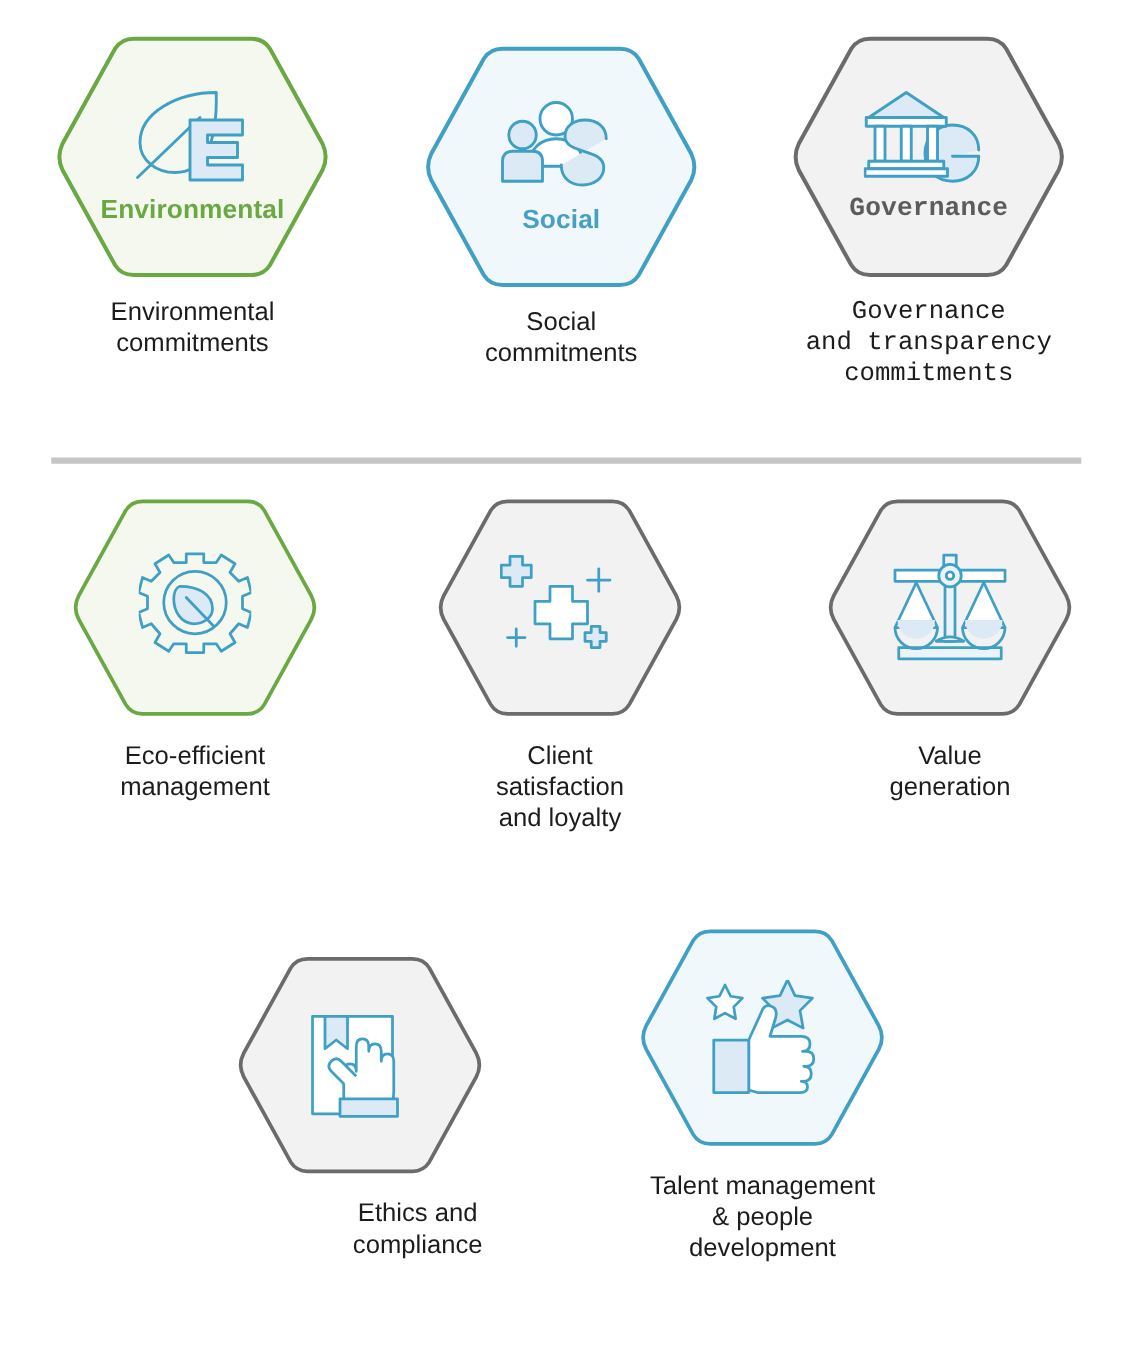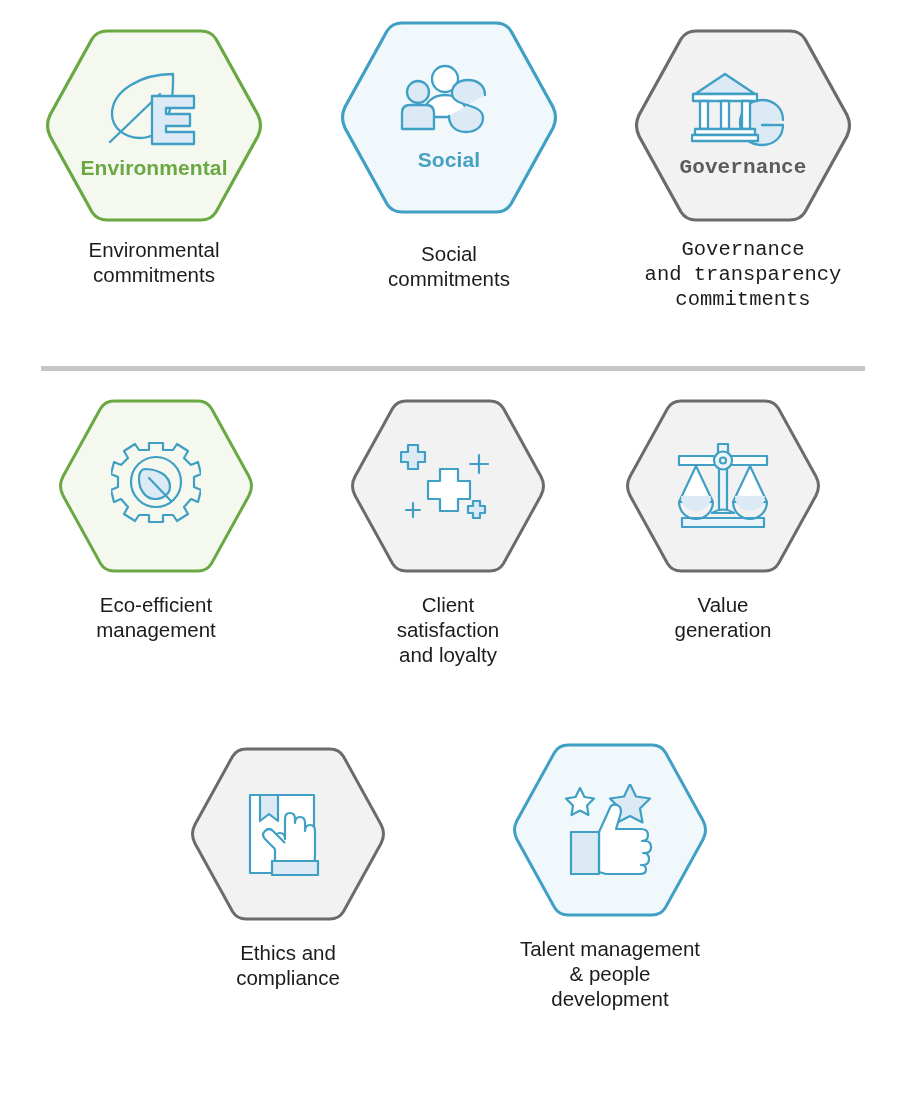--- a/index.html
+++ b/index.html
@@ -99,21 +99,21 @@
           </g>
           <path d="M 50 28 H 92 V 40 H 64 V 46 H 88 V 58 H 64 V 64 H 92 V 76 H 50 Z" fill="#dbeaf4" stroke="#3f9fc4" stroke-width="2.3" stroke-linejoin="round"></path>
         </svg>
       </div>
       <div class="hex-label" style="color:#6aa843">Environmental</div>
     </div>
     <div class="caption">Environmental
 commitments</div>
   </div>
 
-  <div class="cell row1" style="left:340px; top:20px; width:218px;gap:12px;">
+  <div class="cell row1" style="left:340px; top:36px; width:218px;">
     <div class="hexwrap">
       <svg width="218" height="195" viewBox="0 0 218 195" aria-hidden="true">
         <path d="M 62 3 H 156 Q 166 3 171 11 L 213 87 Q 218 97.5 213 108 L 171 184 Q 166 192 156 192 H 62 Q 52 192 47 184 L 5 108 Q 0 97.5 5 87 L 47 11 Q 52 3 62 3 Z" fill="#f1f8fb" stroke="#3f9fc4" stroke-width="3.2"></path>
       </svg>
       <div class="icon-holder">
         <svg width="100" height="84" viewBox="0 0 100 84">
           <g stroke="#3f9fc4" stroke-width="2.3" stroke-linejoin="round">
             <circle cx="46" cy="18" r="13" fill="#ffffff"></circle>
             <path d="M 24 56 C 24 42 34 34 46 34 C 58 34 68 42 68 56 Z" fill="#ffffff"></path>
             <circle cx="19" cy="31" r="11" fill="#dbeaf4"></circle>
@@ -195,21 +195,21 @@
             <path d="M 33 28 C 47 28 59 34 59 46 C 59 53 52 58 44 58 C 34 58 28 48 28 38 C 28 33 30 29 33 28 Z" fill="#dbeaf4"></path>
             <path d="M 60 60 L 38 37" fill="none"></path>
           </g>
         </svg>
       </div>
     </div>
     <div class="caption">Eco-efficient
 management</div>
   </div>
 
-  <div class="cell row2" style="left:625px; top:398px; width:196px;">
+  <div class="cell row2" style="left:662px; top:398px; width:196px;">
     <div class="hexwrap">
       <svg width="196" height="176" viewBox="0 0 196 176" aria-hidden="true">
         <path d="M 56 3 H 140 Q 149 3 153.5 10.5 L 191 78.5 Q 196 88 191 97.5 L 153.5 165.5 Q 149 173 140 173 H 56 Q 47 173 42.5 165.5 L 5 97.5 Q 0 88 5 78.5 L 42.5 10.5 Q 47 3 56 3 Z" fill="#f2f2f2" stroke="#6b6b6b" stroke-width="3"></path>
       </svg>
       <div class="icon-holder">
         <svg width="94" height="88" viewBox="0 0 94 88">
           <g stroke="#3f9fc4" stroke-width="2.2" stroke-linejoin="round">
             <rect x="42" y="2" width="10" height="11" fill="#eaf4fa"></rect>
             <rect x="3" y="14" width="88" height="9" fill="#ffffff"></rect>
             <rect x="43" y="23" width="8" height="48" fill="#eaf4fa"></rect>
@@ -224,21 +224,21 @@
             <path d="M 59 54 H 89 A 15 15 0 0 1 59 54 Z" fill="#dbeaf4" stroke="none"></path>
             <path d="M 57 60 A 17 17 0 0 0 91 60" fill="none"></path>
           </g>
         </svg>
       </div>
     </div>
     <div class="caption">Value
 generation</div>
   </div>
 
-  <div class="cell row3" style="left:190px; top:746px; width:196px;">
+  <div class="cell row3" style="left:190px; top:764px; width:196px;align-items:flex-end;">
     <div class="hexwrap">
       <svg width="196" height="176" viewBox="0 0 196 176" aria-hidden="true">
         <path d="M 56 3 H 140 Q 149 3 153.5 10.5 L 191 78.5 Q 196 88 191 97.5 L 153.5 165.5 Q 149 173 140 173 H 56 Q 47 173 42.5 165.5 L 5 97.5 Q 0 88 5 78.5 L 42.5 10.5 Q 47 3 56 3 Z" fill="#f2f2f2" stroke="#6b6b6b" stroke-width="3"></path>
       </svg>
       <div class="icon-holder">
         <svg width="84" height="90" viewBox="0 0 84 90">
           <g stroke="#3f9fc4" stroke-width="2.2" stroke-linejoin="round">
             <rect x="4" y="6" width="64" height="78" fill="#ffffff"></rect>
             <path d="M 14 6 H 32 V 32 L 23 25 L 14 32 Z" fill="#dbeaf4"></path>
             <path d="M 29 84 V 50 Q 29 44 34 44 Q 39 44 39 50 V 30 Q 39 24 44 24 Q 49 24 49 30 V 34 Q 49 28 54 28 Q 59 28 59 34 V 42 Q 59 36 64 36 Q 69 36 69 42 V 66 Q 69 84 54 84 Z" fill="#ffffff"></path>

